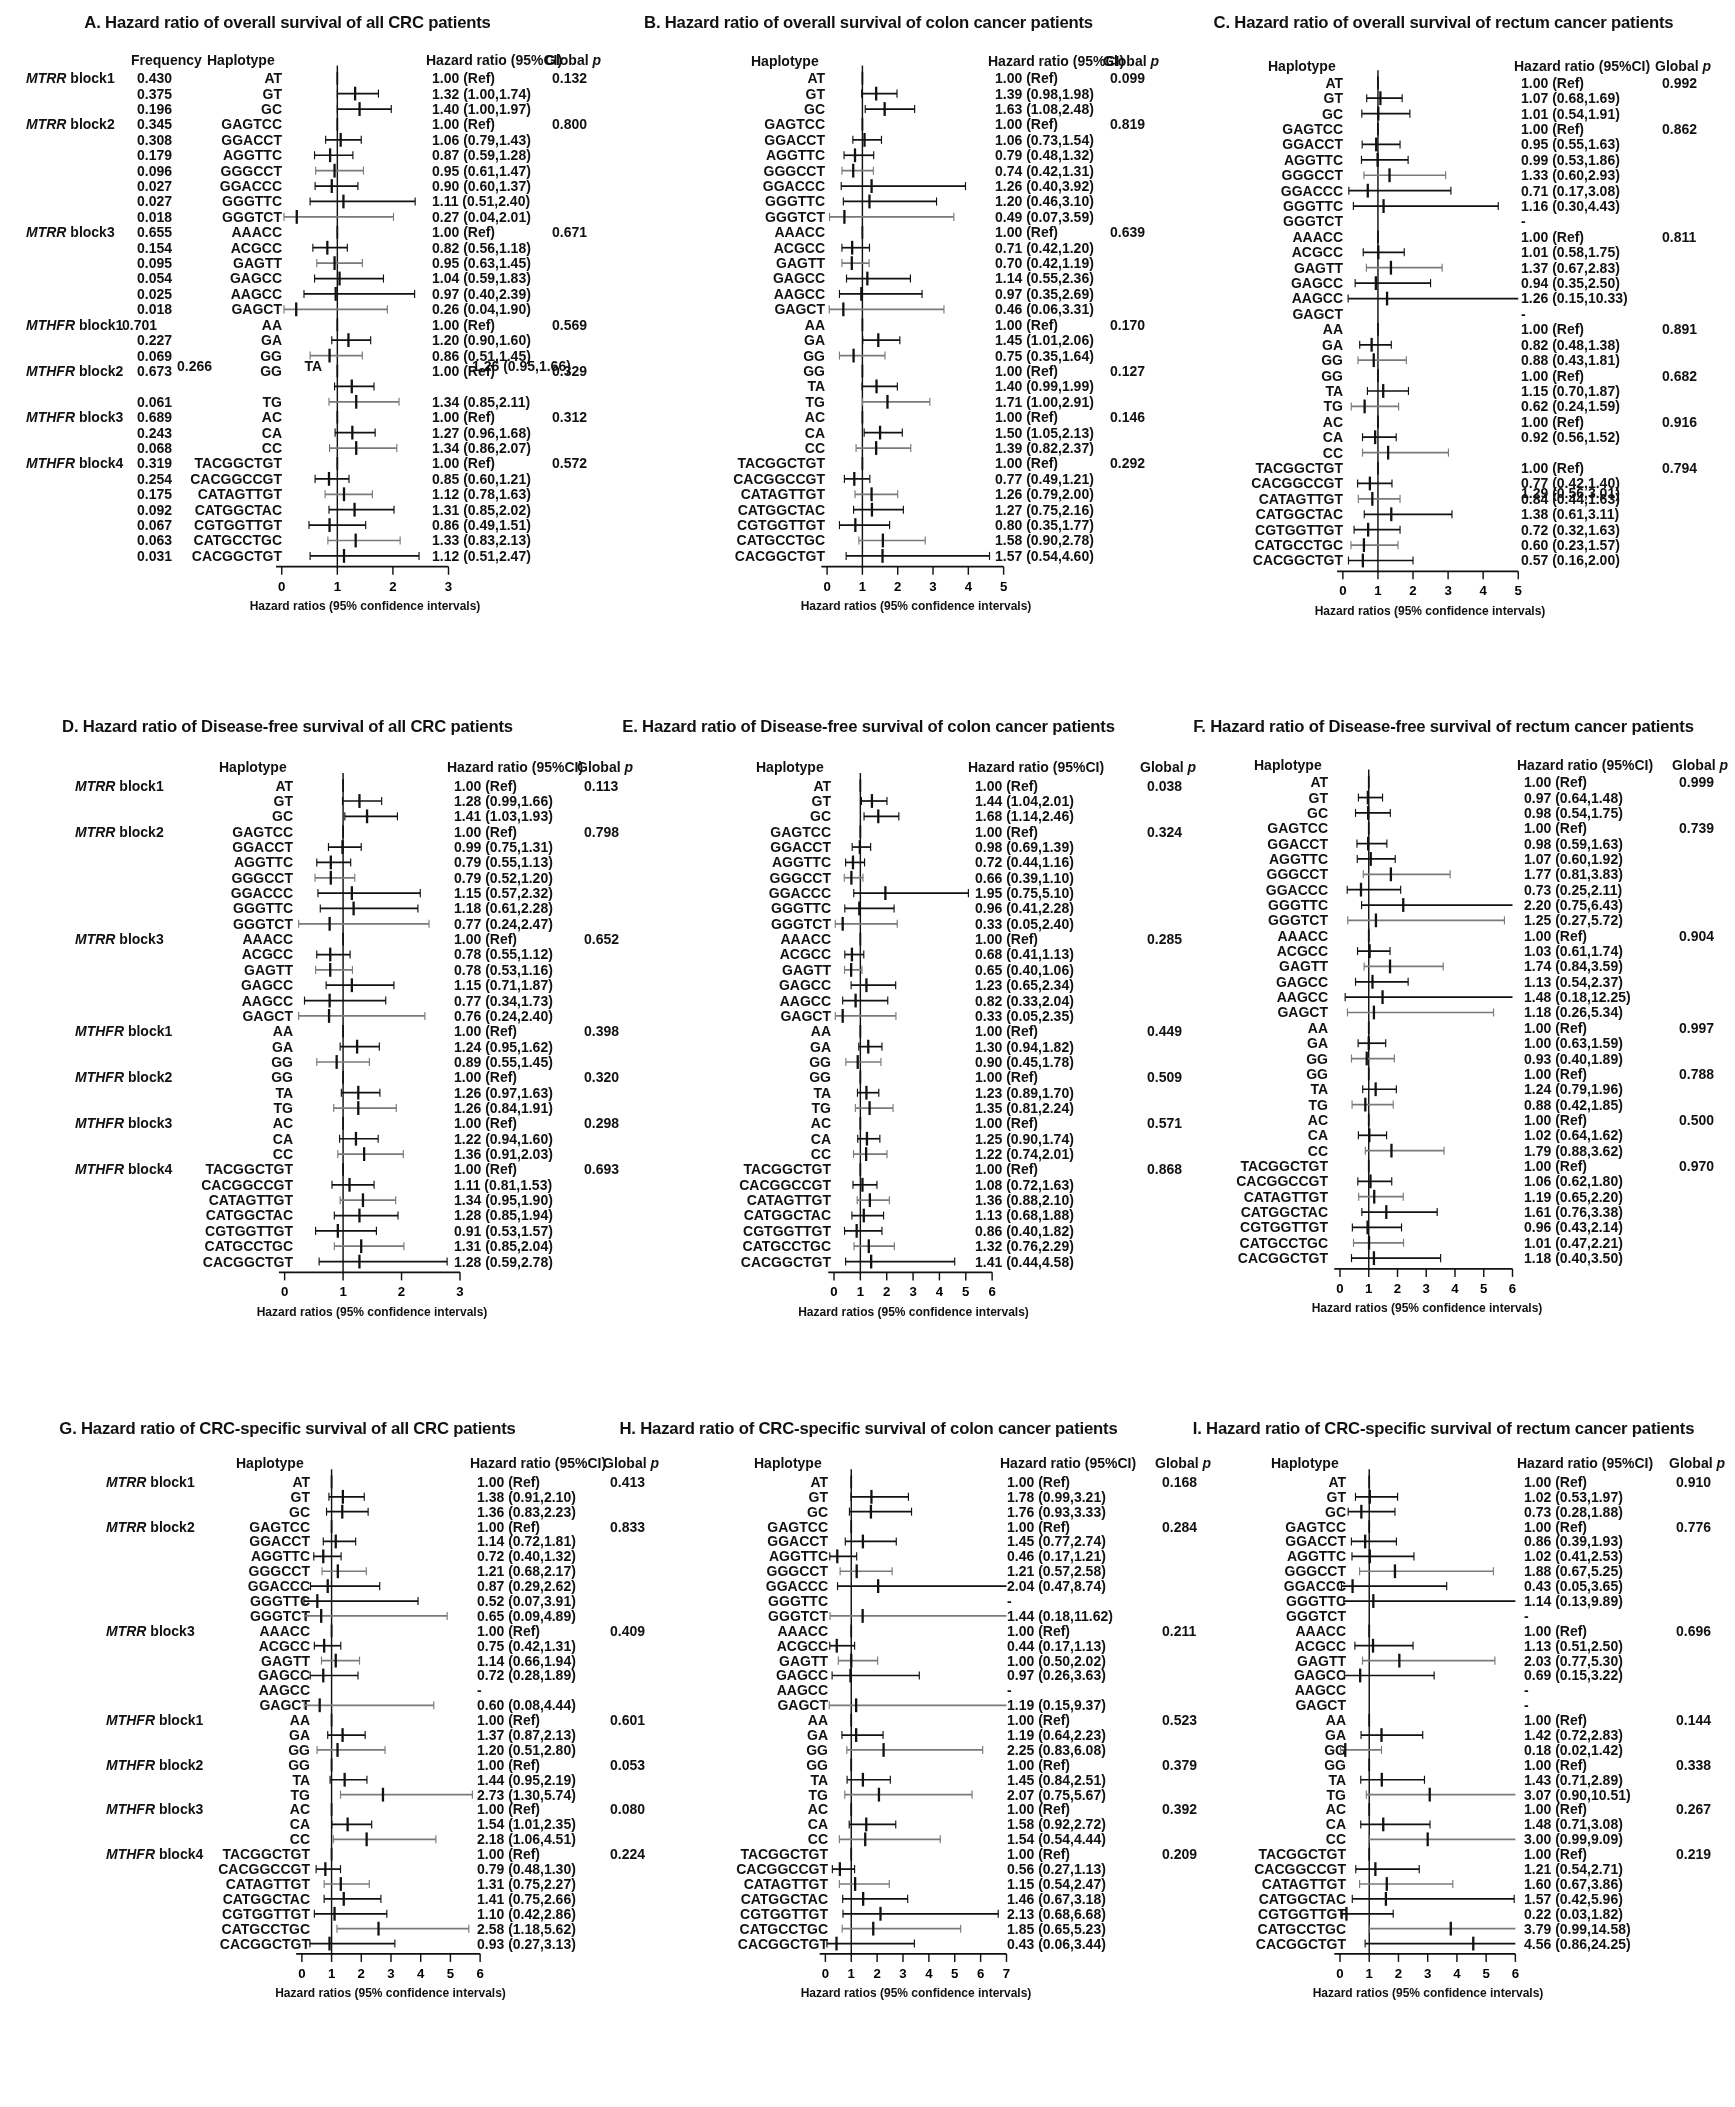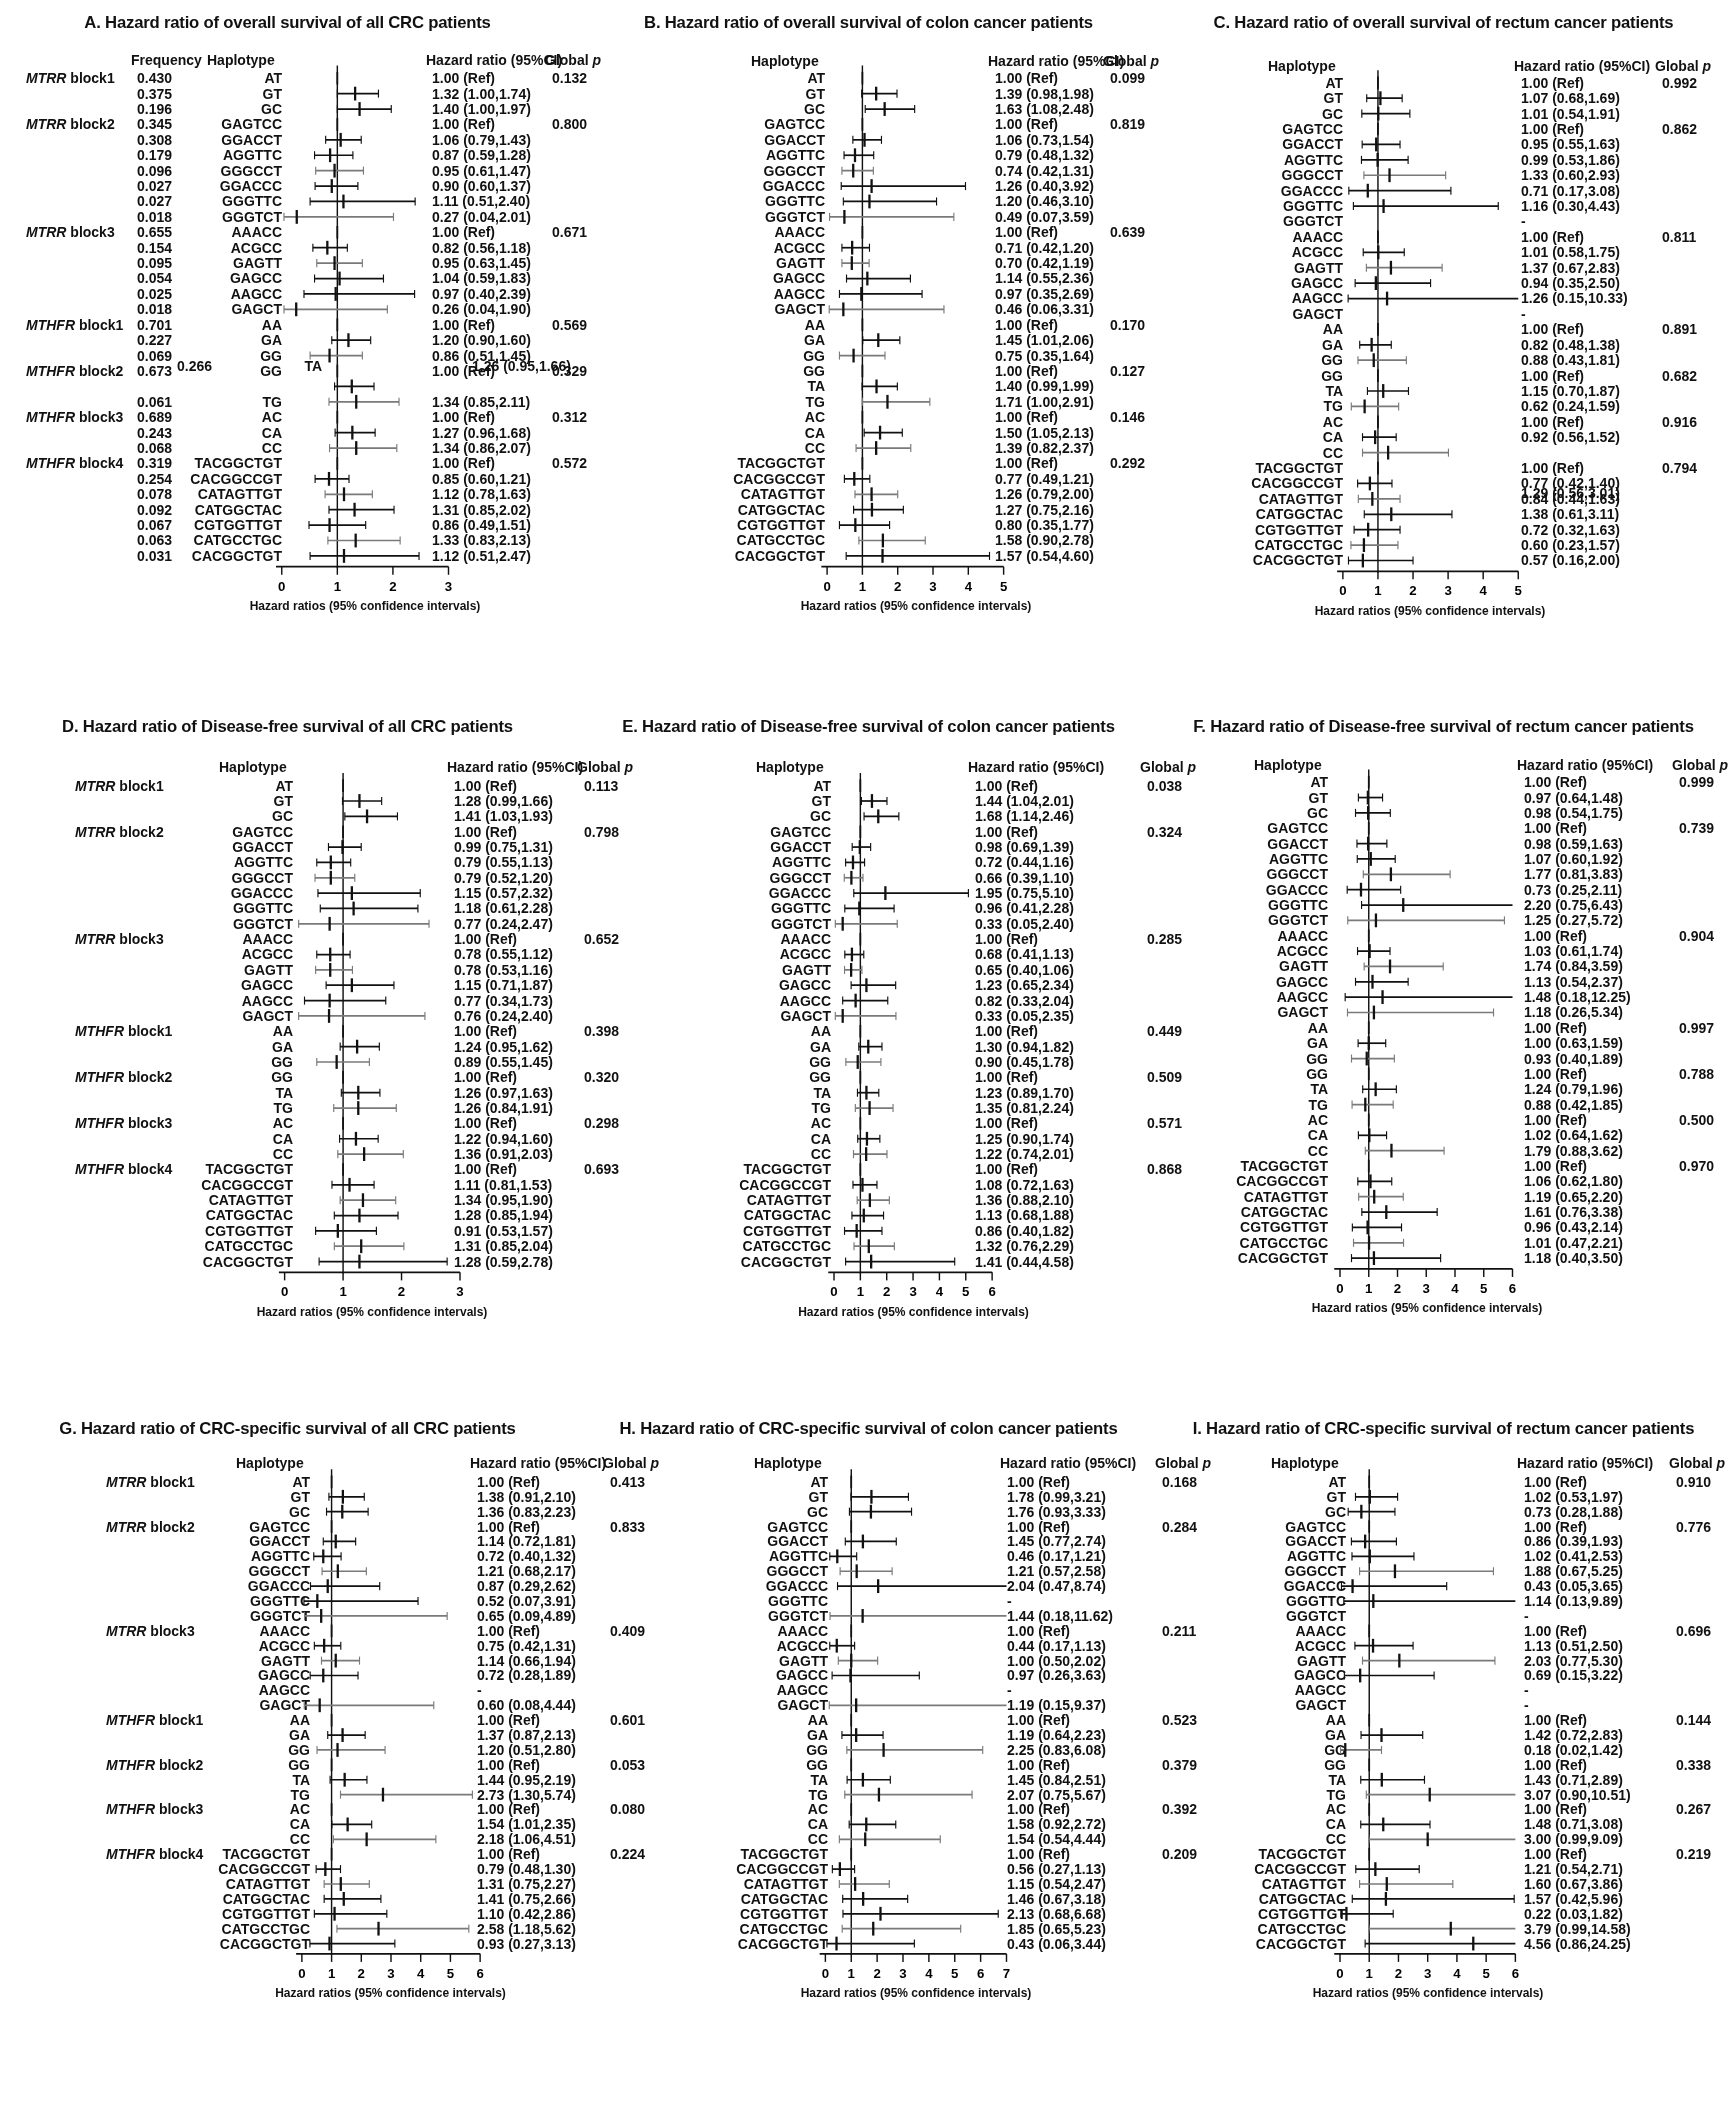--- a/index.html
+++ b/index.html
@@ -109,21 +109,21 @@
         <span class="hr" style="left: 432px;">0.97 (0.40,2.39)</span>
       </div>
       <div class="row" style="top: 301px;">
         <span class="freq" style="left: 137px;">0.018</span>
         <span class="hap" style="right: 293px;">GAGCT</span>
         <span class="hr" style="left: 432px;">0.26 (0.04,1.90)</span>
       </div>
       <div class="row" style="top: 317px;">
         <span class="blk" style="left: 26px;"><i>MTHFR</i><span style="position: static;"> block1</span></span>
         <span class="gp" style="left: 552px;">0.569</span>
-        <span class="freq" style="left: 137px;">0.701</span>
+        <span class="freq" style="left: 122px;">0.701</span>
         <span class="hap" style="right: 293px;">AA</span>
         <span class="hr" style="left: 432px;">1.00 (Ref)</span>
       </div>
       <div class="row" style="top: 332px;">
         <span class="freq" style="left: 137px;">0.227</span>
         <span class="hap" style="right: 293px;">GA</span>
         <span class="hr" style="left: 432px;">1.20 (0.90,1.60)</span>
       </div>
       <div class="row" style="top: 348px;">
         <span class="freq" style="left: 137px;">0.069</span>
@@ -170,21 +170,21 @@
         <span class="freq" style="left: 137px;">0.319</span>
         <span class="hap" style="right: 293px;">TACGGCTGT</span>
         <span class="hr" style="left: 432px;">1.00 (Ref)</span>
       </div>
       <div class="row" style="top: 471px;">
         <span class="freq" style="left: 137px;">0.254</span>
         <span class="hap" style="right: 293px;">CACGGCCGT</span>
         <span class="hr" style="left: 432px;">0.85 (0.60,1.21)</span>
       </div>
       <div class="row" style="top: 486px;">
-        <span class="freq" style="left: 137px;">0.078</span>
+        <span class="freq" style="left: 137px;">0.175</span>
         <span class="hap" style="right: 293px;">CATAGTTGT</span>
         <span class="hr" style="left: 432px;">1.12 (0.78,1.63)</span>
       </div>
       <div class="row" style="top: 502px;">
         <span class="freq" style="left: 137px;">0.092</span>
         <span class="hap" style="right: 293px;">CATGGCTAC</span>
         <span class="hr" style="left: 432px;">1.31 (0.85,2.02)</span>
       </div>
       <div class="row" style="top: 517px;">
         <span class="freq" style="left: 137px;">0.067</span>

